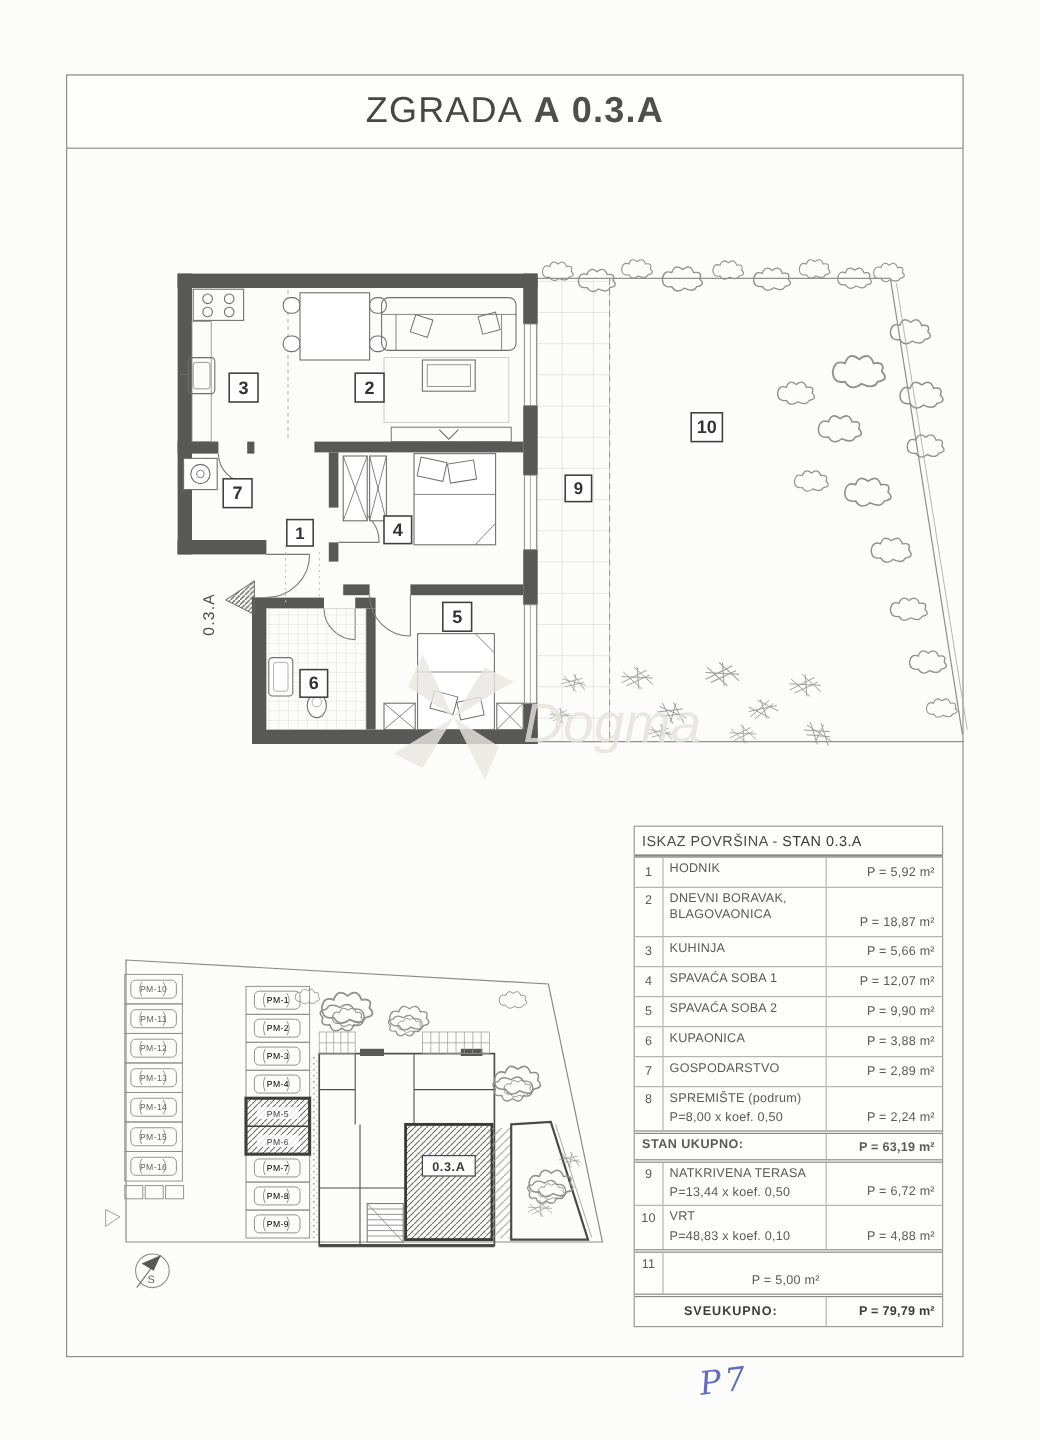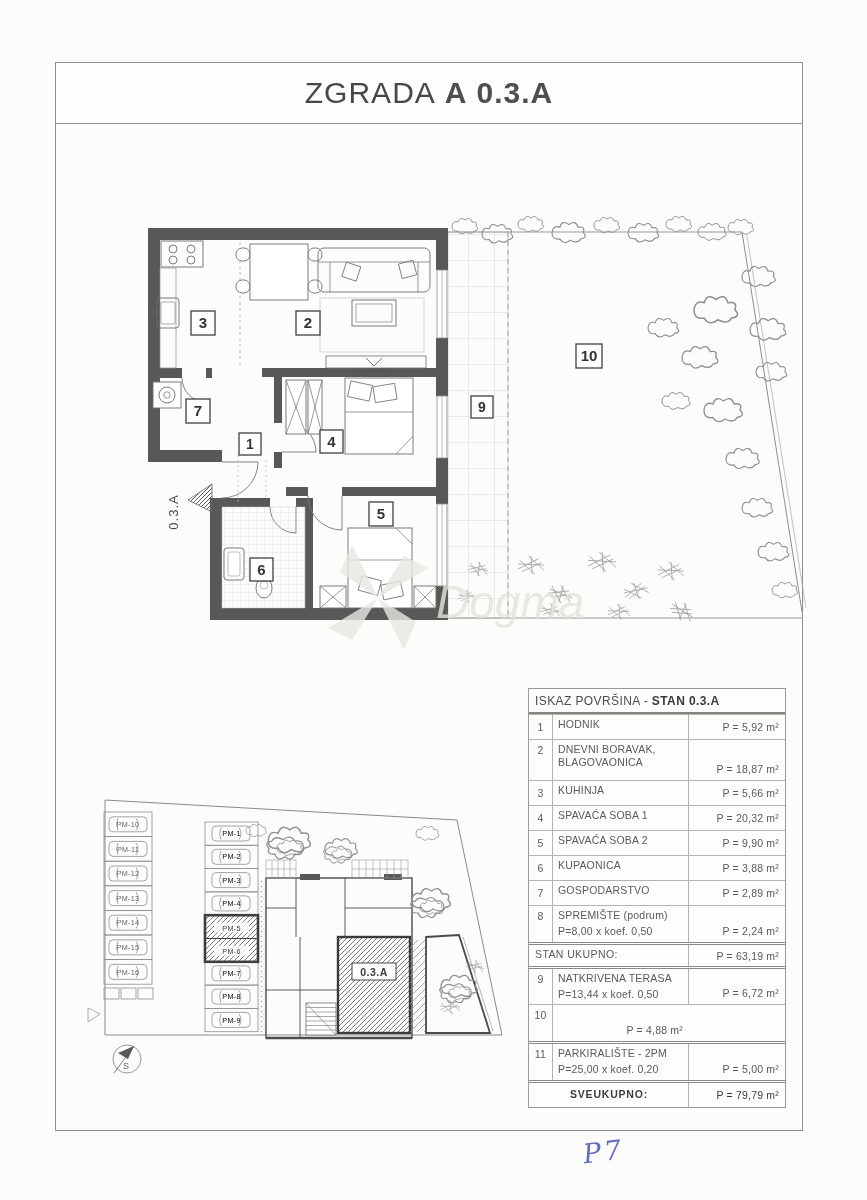--- a/index.html
+++ b/index.html
@@ -15,38 +15,38 @@
   .titlebar .bold { font-weight:bold; color:#4e4e4c; }
 
   svg.plan { position:absolute; left:0; top:0; width:867px; height:1200px; }
   svg text { font-family:"Liberation Sans", sans-serif; }
 
   
   .tbl { position:absolute; left:528px; top:688px; width:258px; background:#fdfdfb;
          border:1px solid #9a9a97; font-size:10.5px; color:#5a5a58; letter-spacing:.2px; }
   .t-head { padding:5px 6px 4px 6px; border-bottom:2px solid #85857f; font-size:12px;
             color:#4c4c4a; letter-spacing:.4px; white-space:nowrap; }
-  .t-head .bold { font-weight:bold; color:#3a3a38; }
+  .t-head .bold { font-weight:normal; color:#3a3a38; }
   .trow { display:grid; grid-template-columns:24px 1fr 96px; border-top:1px solid #b3b3b0; }
   .trow:first-of-type { border-top:none; }
   .trow.dbl { border-top:3px double #8a8a88; }
   .trow.tot { grid-template-columns:1fr 96px; }
   .r-s { min-height:25px; } .r-d { min-height:41px; } .r-f { min-height:37px; }
-  .r-t { min-height:24px; } .r-g { min-height:27px;text-align:center; }
+  .r-t { min-height:24px;font-weight:bold; } .r-g { min-height:27px;text-align:center; }
   .cnum { display:flex; align-items:center; justify-content:center;
           border-right:1px solid #b3b3b0; }
   .r-f .cnum { align-items:flex-start; padding-top:4px; }
   .cmain { border-right:1px solid #b3b3b0; padding:3px 5px; display:flex; flex-direction:column;
            gap:3px; line-height:1.25; }
   .tot .cmain { border-right:1px solid #b3b3b0; padding-left:6px; letter-spacing:.4px; }
   .cval { display:flex; align-items:center; justify-content:flex-end; padding-right:6px;
           white-space:nowrap; }
   .r-f .cval { align-items:flex-end; padding-bottom:5px; }
   .r-g .cmain { font-weight:bold; letter-spacing:.8px; color:#3c3c3a; justify-content:center; }
-  .r-g .cval { font-weight:normal; color:#3c3c3a; }
+  .r-g .cval { font-weight:bold; color:#3c3c3a; }
 
   .handwritten { position:absolute; left:583px; top:1136px; font-family:"DejaVu Serif", serif;
                  font-style:italic; font-size:27px; color:#4a52b8; transform:rotate(-7deg);
                  letter-spacing:3px; opacity:.85; }
 </style>
 </head>
 <body>
 
 <div class="page">
 
@@ -468,21 +468,21 @@
       <div class="cmain">
           <span>KUHINJA</span>
         </div>
       <div class="cval">P = 5,66 m²</div>
     </div>
     <div class="trow r-s">
       <div class="cnum">4</div>
       <div class="cmain">
           <span>SPAVAĆA SOBA 1</span>
         </div>
-      <div class="cval">P = 20,32 m²</div>
+      <div class="cval">P = 12,07 m²</div>
     </div>
     <div class="trow r-s">
       <div class="cnum">5</div>
       <div class="cmain">
           <span>SPAVAĆA SOBA 2</span>
         </div>
       <div class="cval">P = 9,90 m²</div>
     </div>
     <div class="trow r-s">
       <div class="cnum">6</div>
@@ -515,30 +515,30 @@
     <div class="trow r-f dbl">
       <div class="cnum">9</div>
       <div class="cmain">
         <span>NATKRIVENA TERASA</span>
         <span>P=13,44 x koef. 0,50</span>
       </div>
       <div class="cval">P = 6,72 m²</div>
     </div>
     <div class="trow r-f">
       <div class="cnum">10</div>
+      <div class="cmain">
+        <span>VRT</span>
+        <span>P=48,83 x koef. 0,10</span>
+      </div>
       <div class="cval">P = 4,88 m²</div>
     </div>
 
 
     <div class="trow r-f dbl">
       <div class="cnum">11</div>
-      <div class="cmain">
-        <span>PARKIRALIŠTE - 2PM</span>
-        <span>P=25,00 x koef. 0,20</span>
-      </div>
       <div class="cval">P = 5,00 m²</div>
     </div>
 
     <div class="trow tot r-g dbl">
       <div class="cmain">SVEUKUPNO:</div>
       <div class="cval">P = 79,79 m²</div>
     </div>
   </div>
 
   <div class="handwritten">P7</div>

